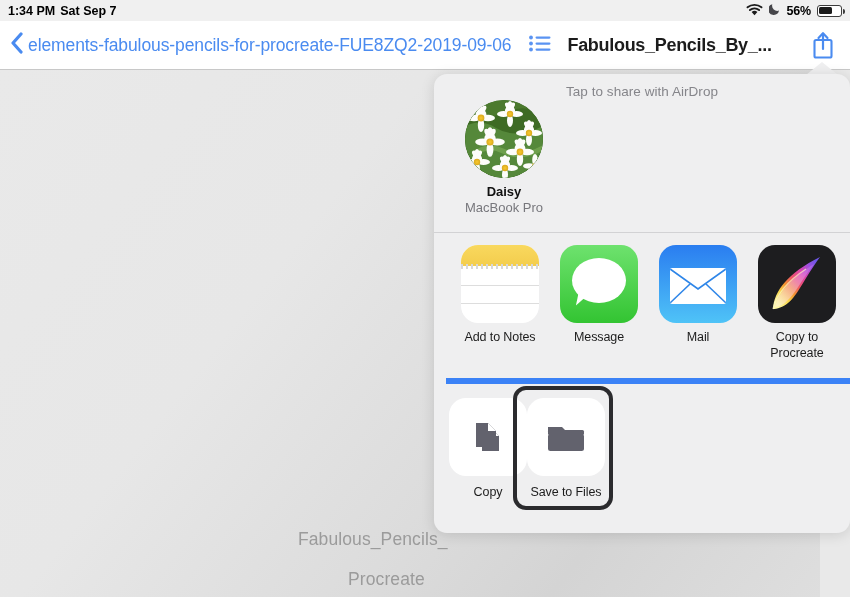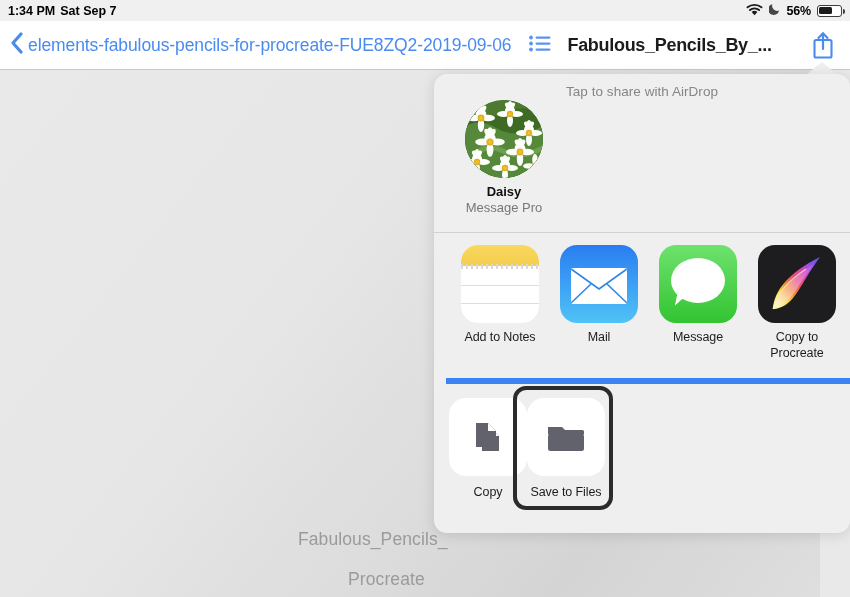--- a/index.html
+++ b/index.html
@@ -541,56 +541,56 @@
                     <ellipse rx="6" ry="2.8" cx="-6" cy="0"></ellipse>
                       <ellipse rx="6" ry="2.8" cx="6" cy="0"></ellipse>
                   </g>
                   <circle r="3" fill="url(#dc)"></circle>
                 </g>
               </g>
             </g>
           </svg>
         </div>
         <div class="airdrop-name">Daisy</div>
-        <div class="airdrop-device">Message Pro</div>
+        <div class="airdrop-device">MacBook Pro</div>
       </div>
     </div>
 
     <div class="apps-section">
       <div class="apps-row">
 
         <div class="app-item">
           <div class="app-icon notes-icon">
             <div class="notes-top"></div>
             <div class="notes-perf"></div>
             <div class="notes-rule" style="top:40px;"></div>
             <div class="notes-rule" style="top:58px;"></div>
           </div>
           <div class="app-label">Add to Notes</div>
+        </div>
+
+        <div class="app-item">
+          <div class="app-icon msg-icon">
+            <div class="msg-tail"></div>
+            <div class="msg-bubble"></div>
+          </div>
+          <div class="app-label">Message</div>
         </div>
 
         <div class="app-item">
           <div class="app-icon mail-icon">
             <div class="envelope">
               <svg class="env-flap" width="56" height="36" viewBox="0 0 56 36">
                 <path d="M0 1 L28 21 L56 1" stroke="#2f86e8" stroke-width="1.8" fill="none"></path>
                 <path d="M0 35 L20 16" stroke="#2f86e8" stroke-width="1.6" fill="none"></path>
                 <path d="M56 35 L36 16" stroke="#2f86e8" stroke-width="1.6" fill="none"></path>
               </svg>
             </div>
           </div>
           <div class="app-label">Mail</div>
-        </div>
-
-        <div class="app-item">
-          <div class="app-icon msg-icon">
-            <div class="msg-tail"></div>
-            <div class="msg-bubble"></div>
-          </div>
-          <div class="app-label">Message</div>
         </div>
 
         <div class="app-item">
           <div class="app-icon proc-icon">
             <svg width="78" height="78" viewBox="0 0 78 78">
               <defs>
                 <linearGradient id="pg" x1="8%" y1="92%" x2="92%" y2="8%">
                   <stop offset="0%" stop-color="#fdf6a0"></stop>
                   <stop offset="18%" stop-color="#f9d94e"></stop>
                   <stop offset="34%" stop-color="#f3922f"></stop>

